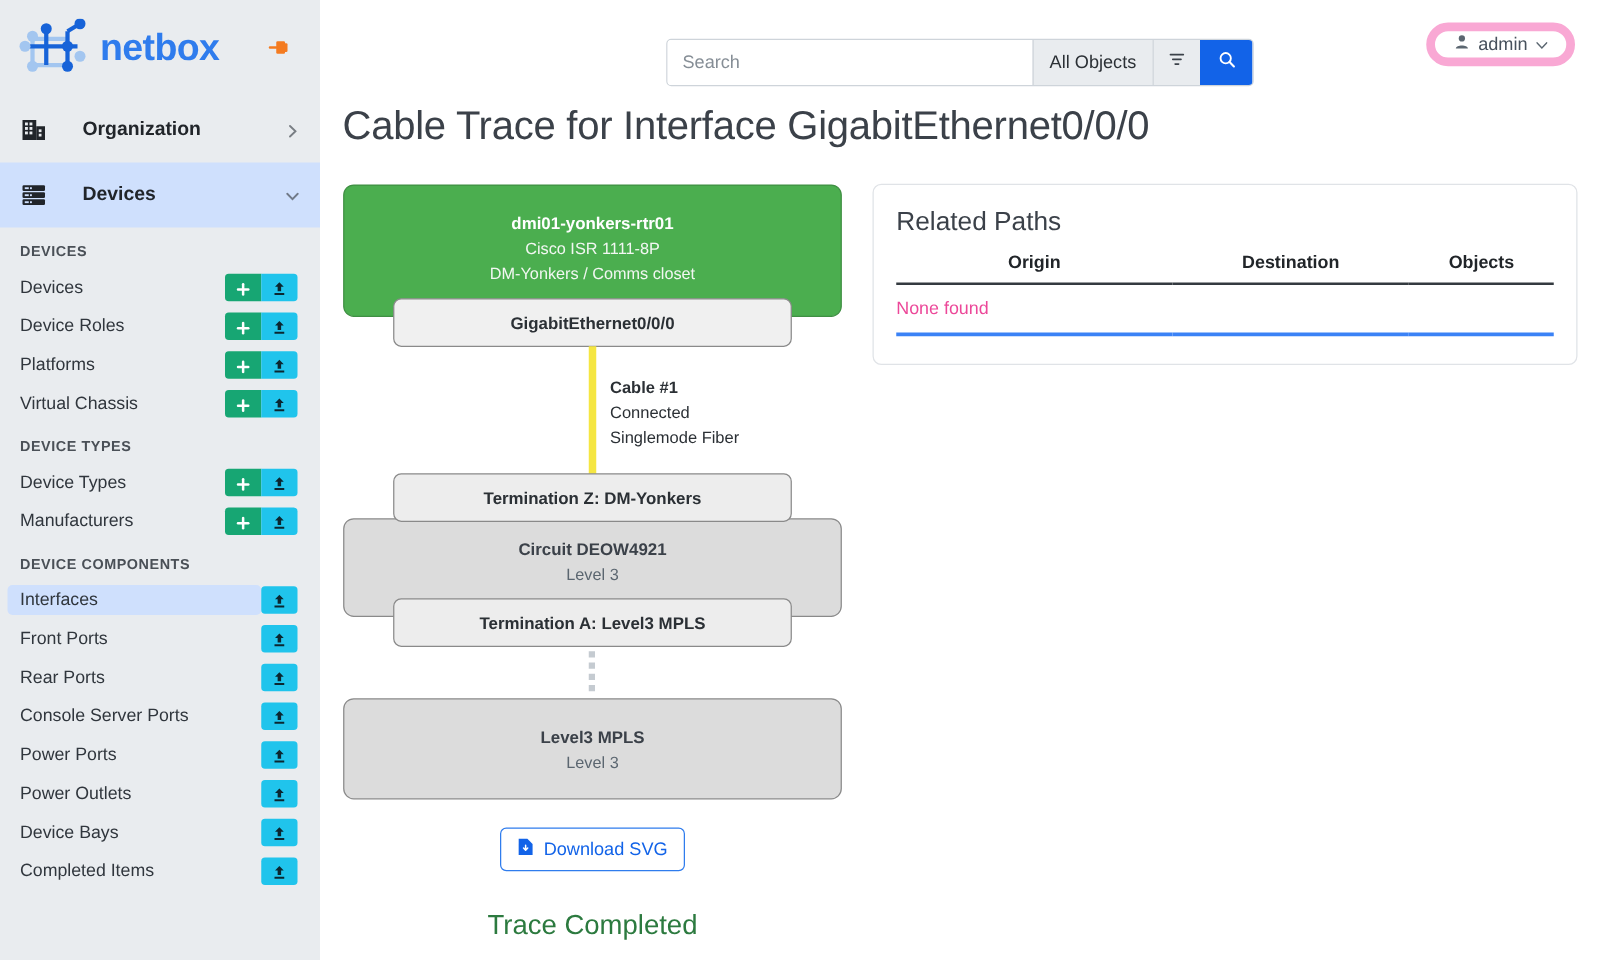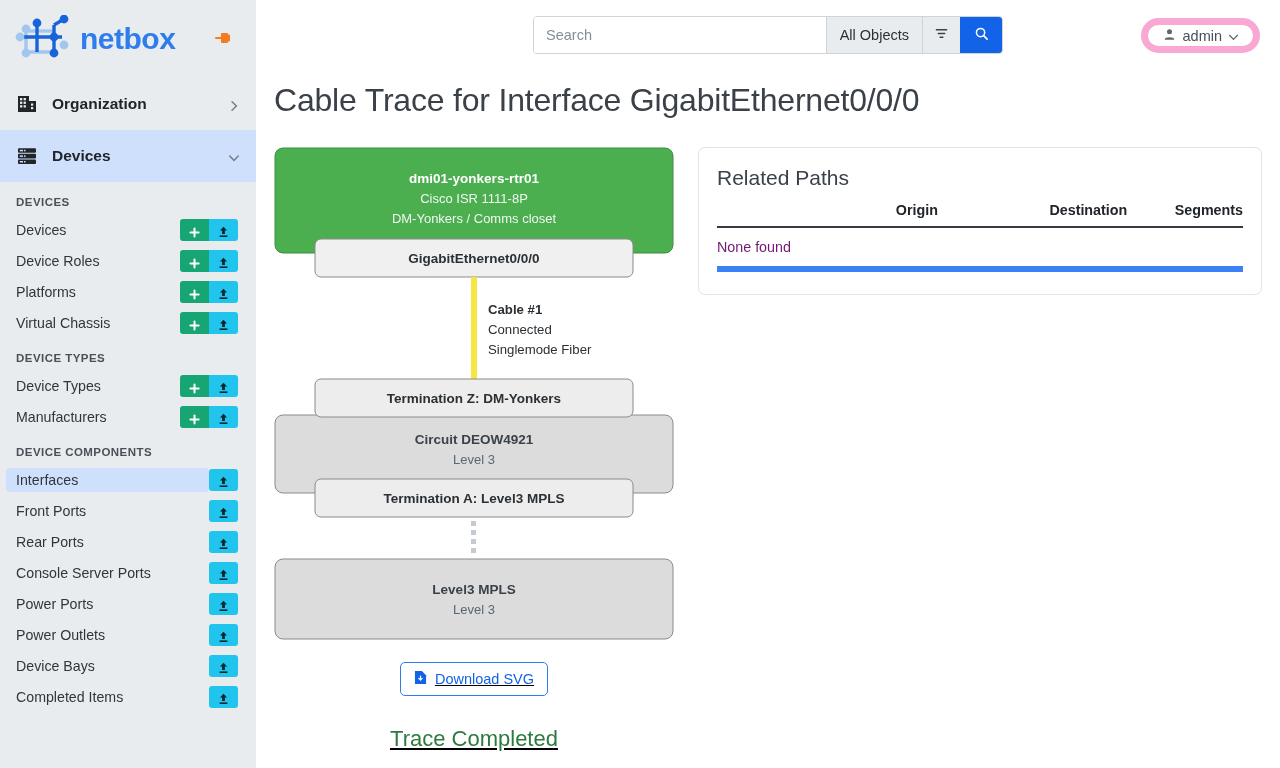--- a/index.html
+++ b/index.html
@@ -29,21 +29,21 @@
   }
   .pin-icon { position: absolute; right: 24px; top: 30px; width: 18px; height: 16px; }
 
   .nav-group {
     display: flex; align-items: center; gap: 14px;
     height: 52px; padding: 0 16px;
     color: #21252a; font-size: 15.5px; font-weight: 700;
     cursor: pointer; user-select: none;
   }
   .nav-group.active { background: #cfe0fd; }
-  .nav-group .grp-label { flex: 1; }
+  .nav-group .grp-label { flex: 1; margin-left: 14px; }
   .nav-ico { width: 22px; height: 22px; flex: 0 0 22px; display: block; }
   .chev { width: 12px; height: 12px; opacity: .7; }
 
   .section-head {
     font-size: 11.5px; font-weight: 700; letter-spacing: .45px;
     color: #4a5057; padding: 14px 16px 6px 16px; text-transform: uppercase;
   }
   .nav-item {
     display: flex; align-items: center;
     height: 31px; margin: 0 6px 0 0;
@@ -66,21 +66,21 @@
     cursor: pointer; border: none;
   }
   .mini-add { background: #17a673; border-radius: 3px 0 0 3px; }
   .mini-imp { background: #20c4ec; border-radius: 0 3px 3px 0; }
   .mini-imp.solo { border-radius: 3px; }
   .mini-glyph { width: 11px; height: 11px; display: block; }
 
   
   .main { flex: 1; height: 768px; background: #fff; position: relative; overflow: hidden; }
   .topbar {
-    height: 70px; display: flex; align-items: center;
+    height: 70px; display: flex; align-items: flex-end;
     padding: 1px 20px; position: relative;
   }
   .search-wrap {
     display: flex; align-items: stretch; height: 38px;
     margin: 0 auto; border-radius: 4px; overflow: hidden;
     border: 1px solid #ced4da; width: 470px;
   }
   .search-input {
     flex: 1; border: none; outline: none; padding: 0 12px;
     font-size: 14.5px; color: #343a40; background: #fff;
@@ -107,21 +107,21 @@
     border: 7px solid #f9a8d4; border-radius: 18px;
     font-size: 14.5px; color: #47515c; cursor: pointer; background: #fff;
   }
 
   .page-title {
     font-size: 32px; font-weight: 400; color: #3b4149;
     padding: 12px 0 0 18px; letter-spacing: -0.2px;
   }
 
   .content { display: flex; padding: 28px 18px 0 18px; gap: 24px; }
-  .trace-col { width: 400px; flex: 0 0 400px; position: relative; text-decoration: underline; }
+  .trace-col { width: 400px; flex: 0 0 400px; position: relative; }
   .paths-col { flex: 1; }
 
   
   .trace-svg-wrap { position: relative; width: 400px; height: 505px; }
 
   .dl-btn {
     display: inline-flex; align-items: center; gap: 8px;
     border: 1px solid #2f7ced; color: #1263e8; background: #fff;
     border-radius: 5px; padding: 7px 13px; font-size: 14.5px;
     cursor: pointer; font-family: "Liberation Sans", sans-serif;
@@ -133,26 +133,26 @@
   }
 
   
   .card {
     border: 1px solid #e0e3e7; border-radius: 7px;
     background: #fff; padding: 18px 18px 22px 18px;
   }
   .card-title { font-size: 21px; color: #3b4149; font-weight: 400; margin-bottom: 12px; }
   table.paths { width: 100%; border-collapse: collapse; }
   table.paths th {
-    text-align: right; font-size: 14.3px; color: #212529; font-weight: 700;
+    text-align: center; font-size: 14.3px; color: #212529; font-weight: 700;
     padding: 0 0 8px 0; border-bottom: 2px solid #343a40;
   }
   table.paths td {
-    font-size: 14.3px; color: #701a75; padding: 11px 0 11px 0;
-    border-bottom: 6px solid #3b82f6;
+    font-size: 14.3px; color: #ec4899; padding: 11px 0 11px 0;
+    border-bottom: 3px solid #3b82f6;
   }
   .col-origin { width: 42%; }
   .col-dest { width: 36%; }
 </style>
 </head>
 <body>
 
 <div class="app">
 
   <aside class="sidebar">
@@ -557,21 +557,21 @@
       </div>
 
       <div class="paths-col">
         <div class="card">
           <div class="card-title">Related Paths</div>
           <table class="paths">
             <thead>
               <tr>
                 <th class="col-origin">Origin</th>
                 <th class="col-dest">Destination</th>
-                <th>Segments</th>
+                <th>Objects</th>
               </tr>
             </thead>
             <tbody>
               <tr>
                 <td colspan="3">None found</td>
               </tr>
             </tbody>
           </table>
         </div>
       </div>

